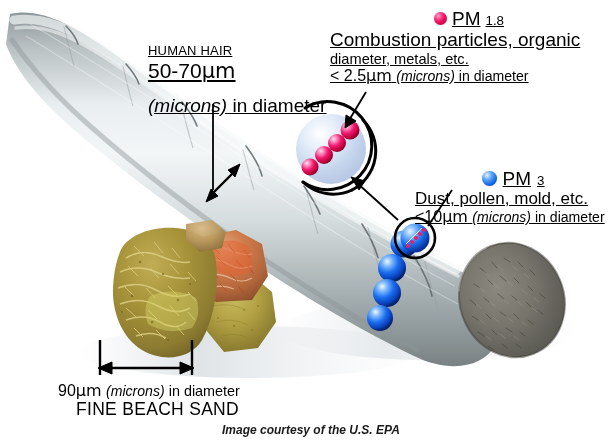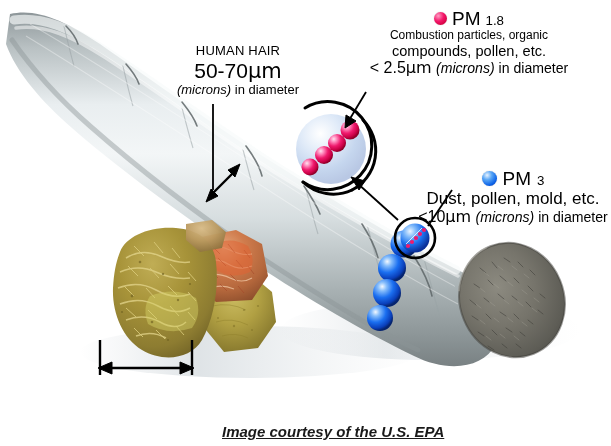--- a/index.html
+++ b/index.html
@@ -13,43 +13,43 @@
     width:611px;
     height:446px;
     overflow:hidden;
     background:#ffffff;
   }
   .layer{position:absolute;left:0;top:0;width:611px;height:446px;}
   svg.layer{pointer-events:none;}
 
   
   .txt{position:absolute;color:#000;line-height:1.12;white-space:nowrap;}
-  .center{text-align:center;}
+  .center{text-align:left;text-decoration:underline;}
 
   #hair-label{left:148px;top:44px;width:180px;}
   #hair-label .l1{font-size:13px;letter-spacing:.2px;}
   #hair-label .l2{font-size:21px;}
-  #hair-label .l3{font-size:13px;}
+  #hair-label .l3{font-size:19px;margin-top:12px;}
 
   #pm25-label{left:330px;top:8px;width:278px;}
   #pm25-head{font-size:19px;display:flex;align-items:center;justify-content:center;gap:5px;}
-  #pm25-label .l2{font-size:12px;}
+  #pm25-label .l2{font-size:19px;}
   #pm25-label .l3{font-size:14.6px;}
   #pm25-label .l4{font-size:16px;}
 
   #pm10-label{left:415px;top:168px;width:196px;}
   #pm10-head{font-size:19px;display:flex;align-items:center;justify-content:center;gap:6px;}
   #pm10-label .l2{font-size:17px;}
   #pm10-label .l3{font-size:16px;}
 
   #sand-label{left:58px;top:382px;width:250px;}
   #sand-label .l1{font-size:16px;}
   #sand-label .l2{font-size:17.5px;letter-spacing:.3px;}
 
-  #credit{left:222px;top:424px;font-size:15px;font-style:italic;font-weight:600;color:#1a1a1a;text-decoration:underline;}
+  #credit{left:222px;top:424px;font-size:12px;font-style:italic;font-weight:600;color:#1a1a1a;}
 
   .sub{font-size:.70em;vertical-align:baseline;position:relative;top:3px;letter-spacing:0;}
   .ital{font-style:italic;font-size:.88em;}
   .mu{font-family:"DejaVu Sans", sans-serif;}
 
   
   .dot{display:inline-block;border-radius:50%;flex:0 0 auto;}
   .dot.red{
     width:13px;height:13px;
     background:radial-gradient(circle at 33% 30%, #ff9ec4 0%, #f4186b 42%, #d2003f 78%, #8d0024 100%);
@@ -371,30 +371,34 @@
     <div class="l3"><i>(microns)</i><span> in diameter</span></div>
   </div>
 
   <div class="txt center" id="pm25-label">
     <div id="pm25-head">
       <span class="dot red"></span>
       <span>PM</span>
         <span class="sub">1.8</span>
     </div>
     <div class="l2">Combustion particles, organic</div>
-    <div class="l3">compounds, pollen, etc.</div>
+    <div class="l3">diameter, metals, etc.</div>
     <div class="l4"><span>&lt; 2.5</span><span class="mu">μm</span> <i class="ital">(microns)</i><span style="font-size:.88em"> in diameter</span></div>
   </div>
 
   <div class="txt center" id="pm10-label">
     <div id="pm10-head">
       <span class="dot blue"></span>
       <span>PM</span>
         <span class="sub">3</span>
     </div>
     <div class="l2">Dust, pollen, mold, etc.</div>
     <div class="l3"><span>&lt;10</span><span class="mu">μm</span> <i class="ital">(microns)</i><span style="font-size:.88em"> in diameter</span></div>
   </div>
 
+  <div class="txt" id="sand-label">
+    <div class="l1"><span>90</span><span class="mu">μm</span> <i class="ital">(microns)</i><span style="font-size:.9em"> in diameter</span></div>
+    <div class="l2" style="padding-left:18px">FINE BEACH SAND</div>
+  </div>
 
   <div class="txt" id="credit">Image courtesy of the U.S. EPA</div>
 
 </div>
 
 </body></html>

